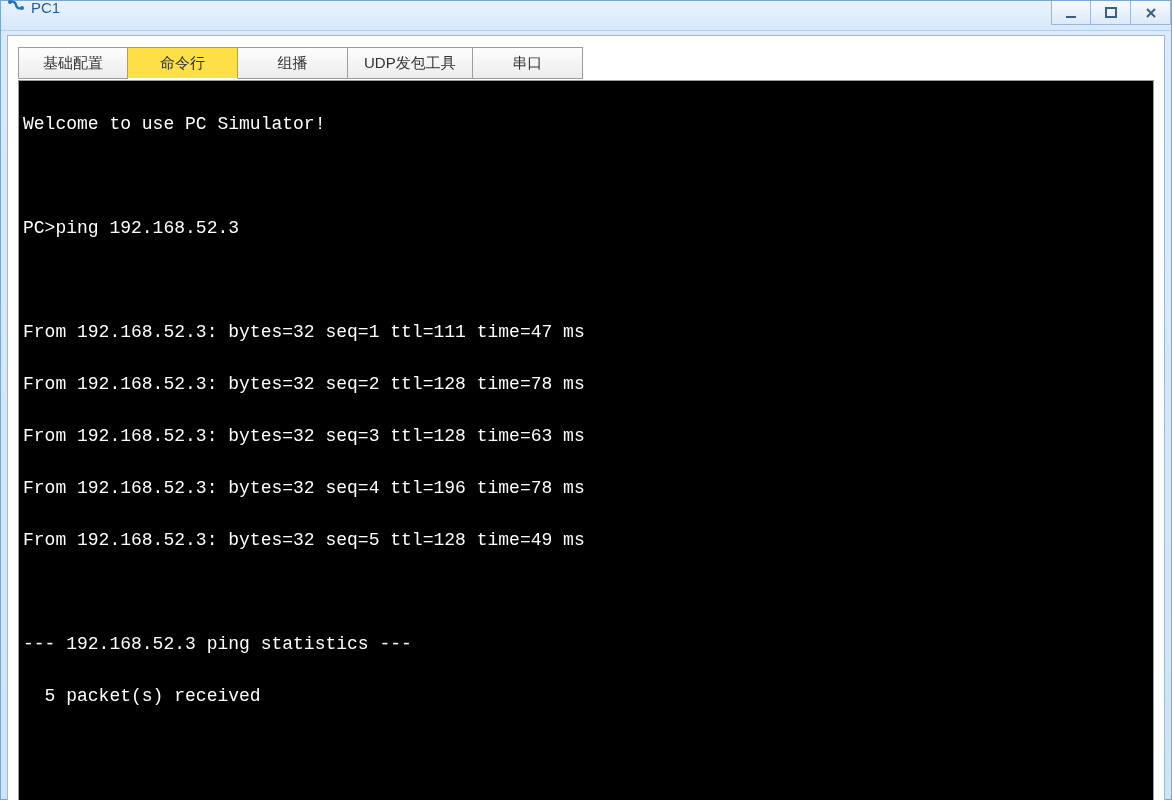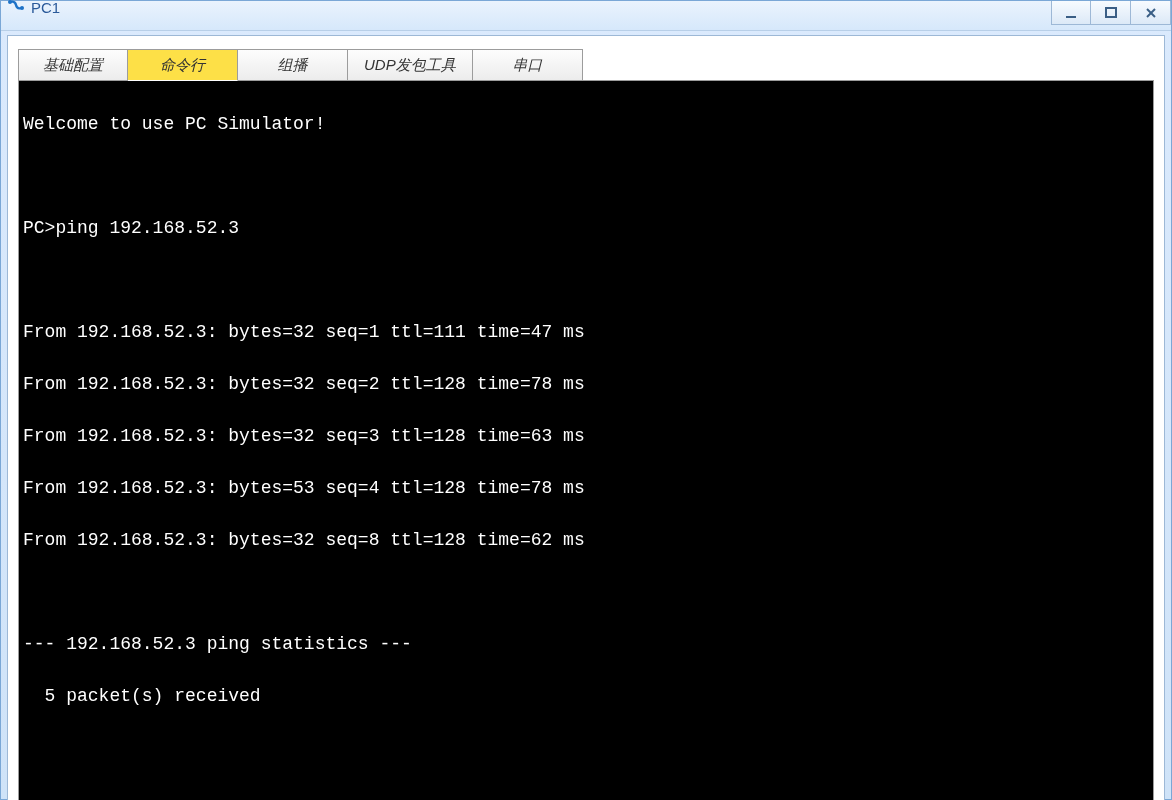--- a/index.html
+++ b/index.html
@@ -55,24 +55,23 @@
     flex: 1 1 auto;
     margin: 4px 6px 8px 6px;
     background: #ffffff;
     border: 1px solid #9db8d6;
     display: flex; flex-direction: column;
     padding: 10px 10px 10px 10px;
   }
 
   .tabstrip {
     display: flex;
-    align-items: flex-end;
+    align-items: flex-start;
     height: 34px;
     position: relative;
-    font-style: italic;
   }
   .tab {
     height: 32px;
     min-width: 110px;
     padding: 0 16px;
     border: 1px solid #9c9c9c;
     border-bottom: 1px solid #9c9c9c;
     background: linear-gradient(#fdfdfd, #ececec);
     display: flex; align-items: center; justify-content: center;
     font-size: 15px;
@@ -166,22 +165,22 @@
     </div>
 
     <div class="terminal">
 <div class="line">Welcome to use PC Simulator!</div>
 <div class="line">&nbsp;</div>
 <div class="line">PC&gt;ping 192.168.52.3</div>
 <div class="line">&nbsp;</div>
 <div class="line">From 192.168.52.3: bytes=32 seq=1 ttl=111 time=47 ms</div>
 <div class="line">From 192.168.52.3: bytes=32 seq=2 ttl=128 time=78 ms</div>
 <div class="line">From 192.168.52.3: bytes=32 seq=3 ttl=128 time=63 ms</div>
-<div class="line">From 192.168.52.3: bytes=53 seq=4 ttl=128 time=78 ms</div>
-<div class="line">From 192.168.52.3: bytes=32 seq=8 ttl=128 time=62 ms</div>
+<div class="line">From 192.168.52.3: bytes=32 seq=4 ttl=196 time=78 ms</div>
+<div class="line">From 192.168.52.3: bytes=32 seq=5 ttl=128 time=49 ms</div>
 <div class="line">&nbsp;</div>
 <div class="line">--- 192.168.52.3 ping statistics ---</div>
 <div class="line">  5 packet(s) received</div>
 
 
 
 
     </div>
   </div>
 </div>

